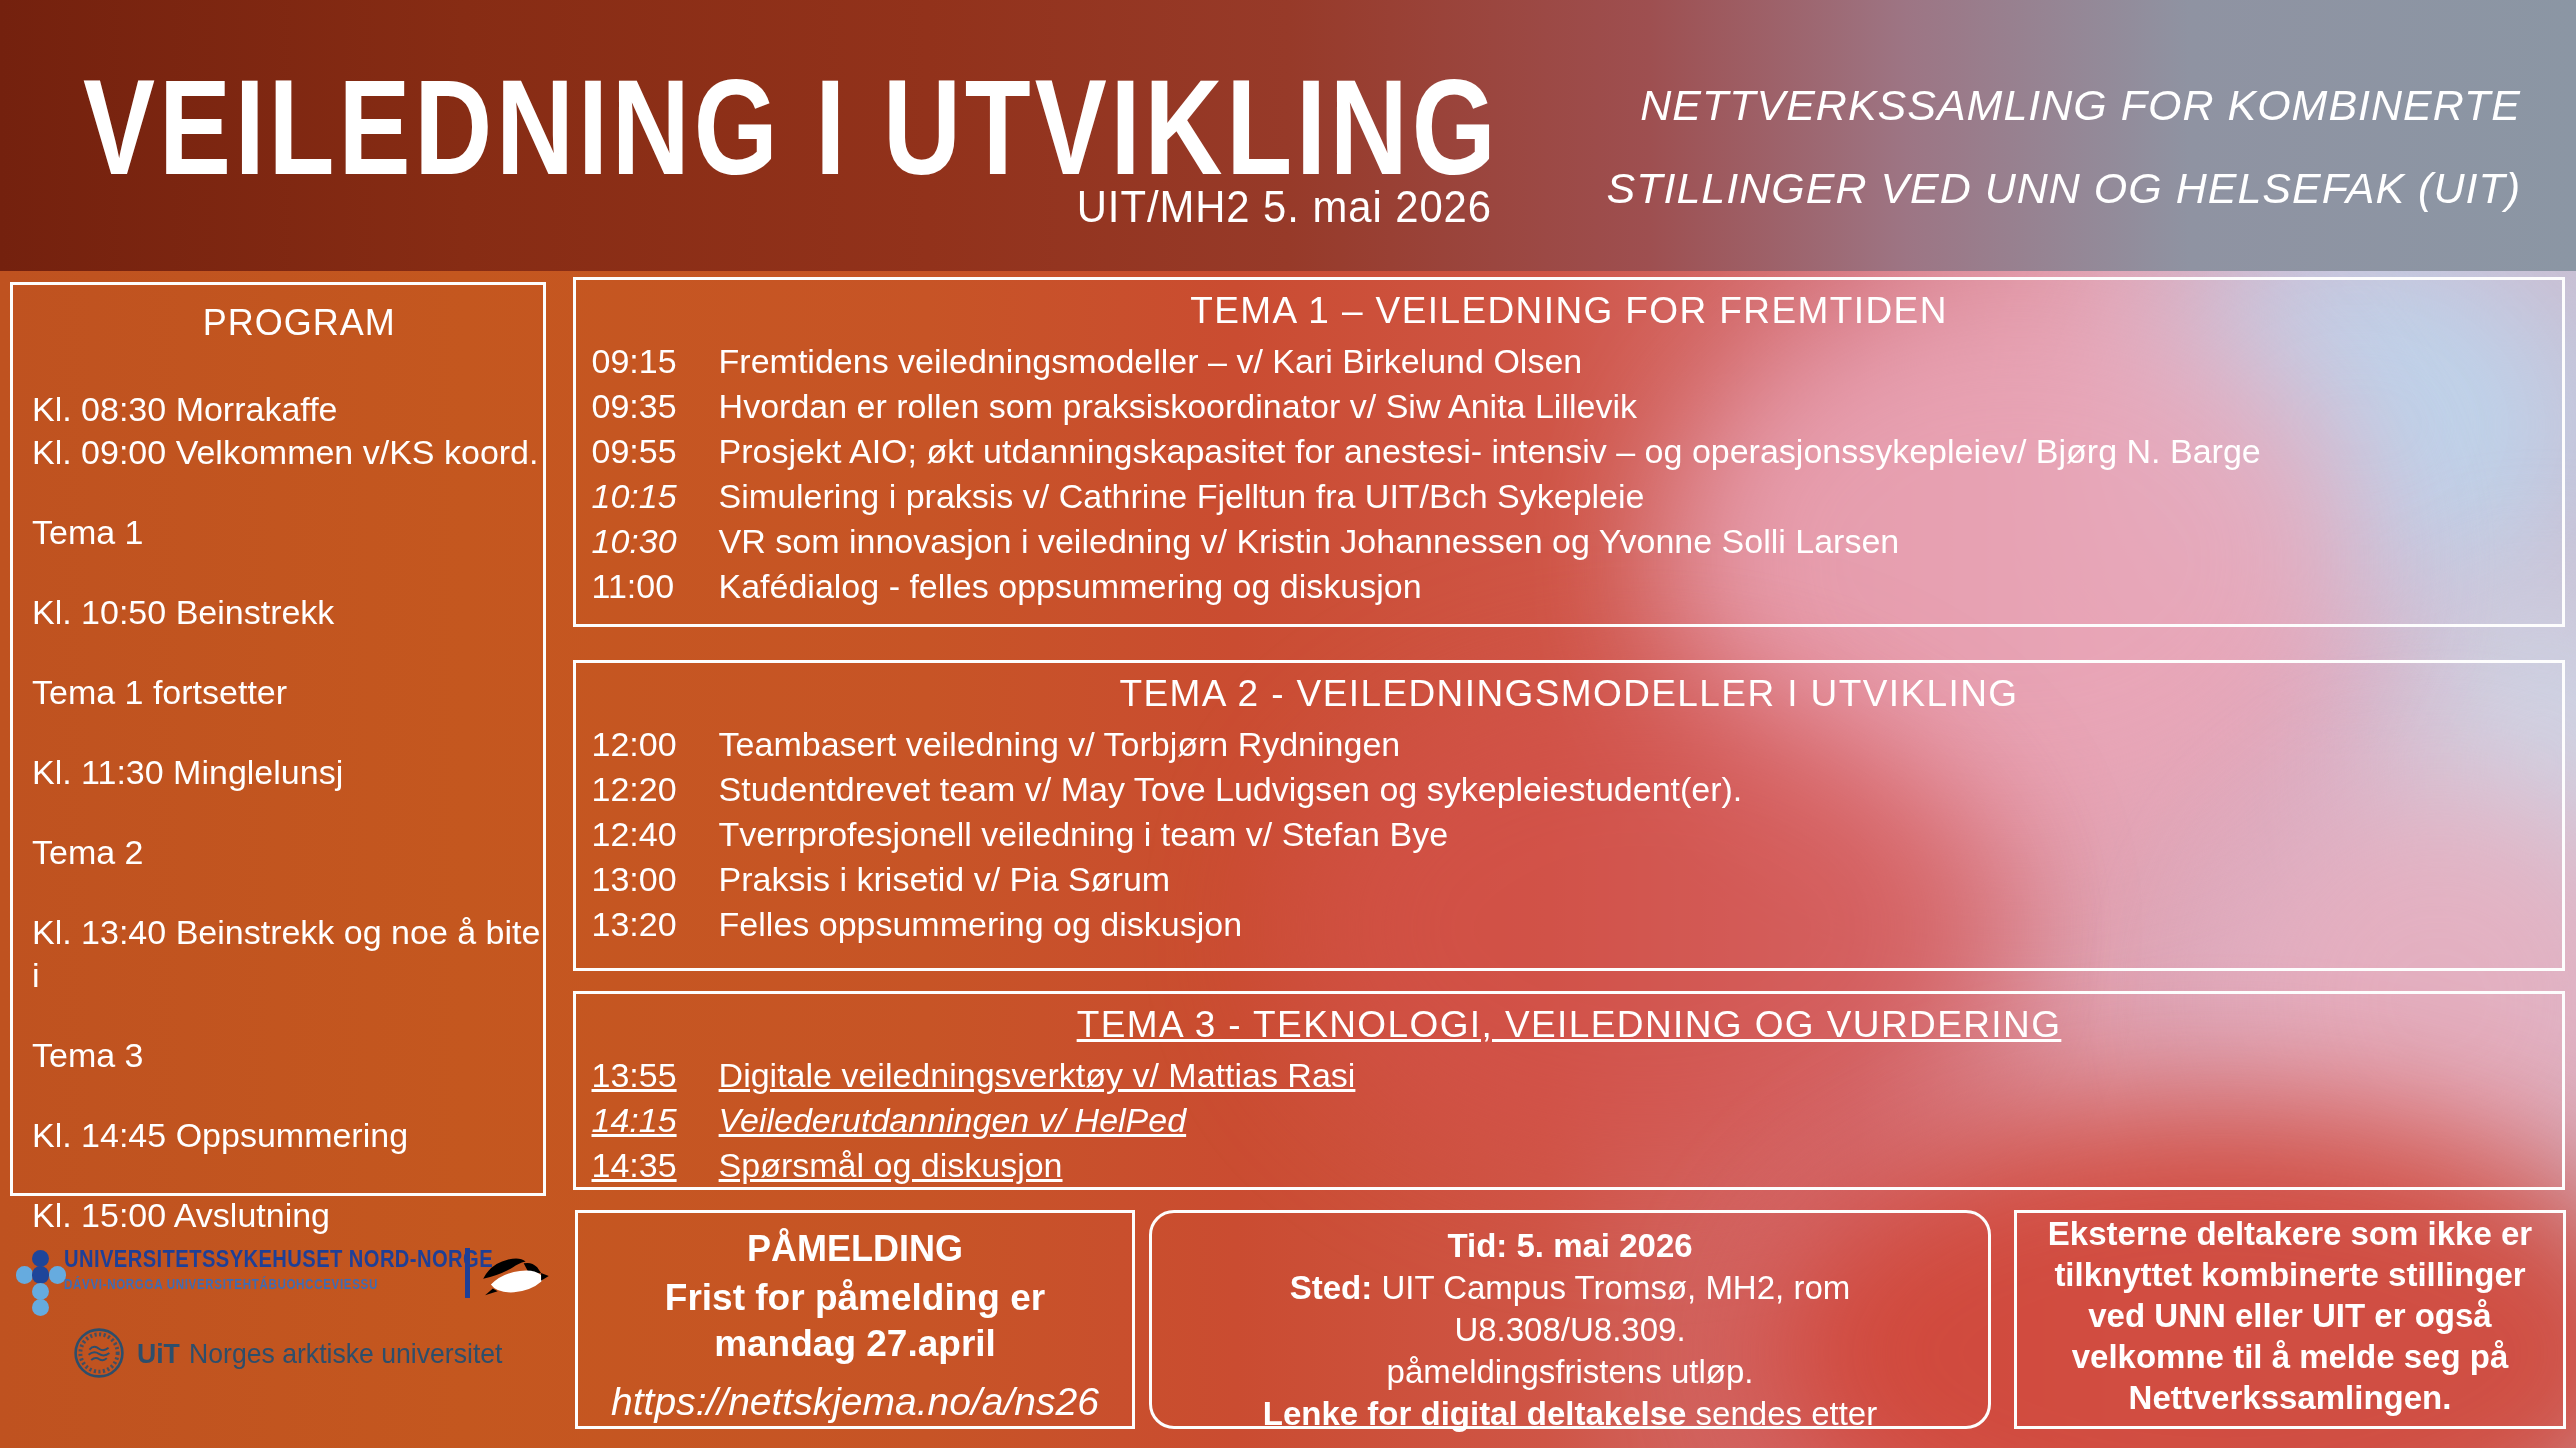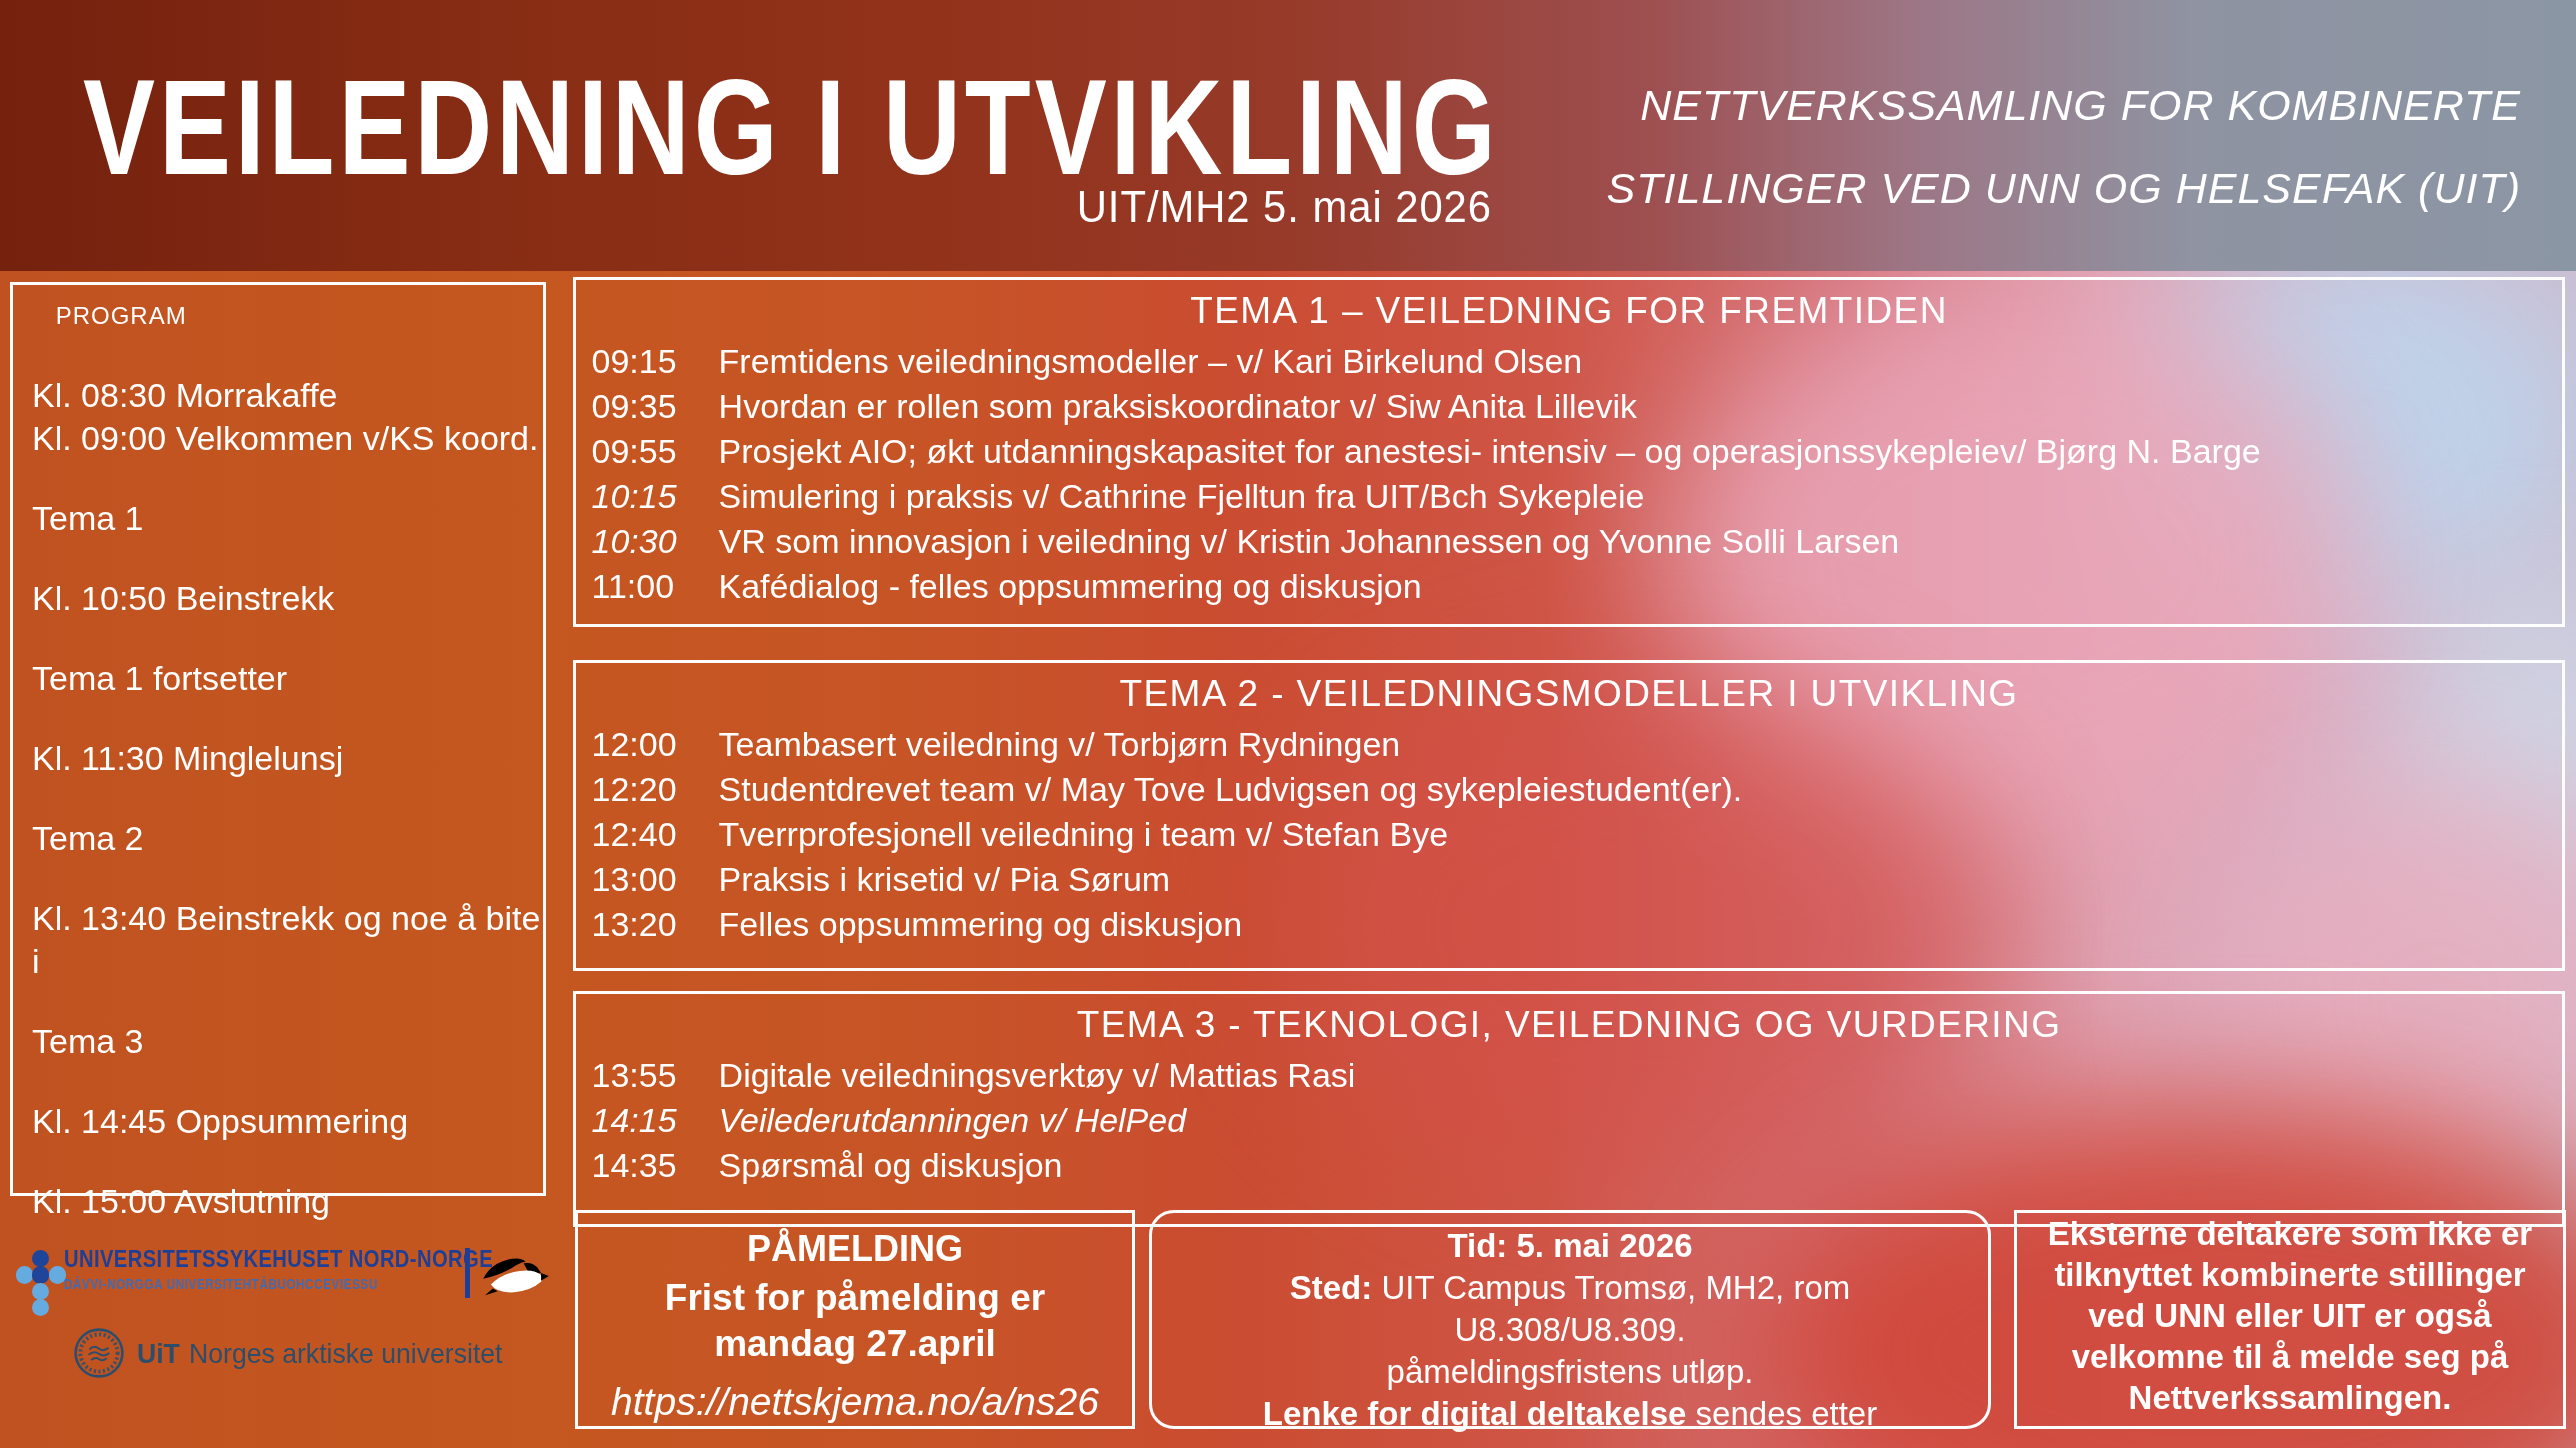--- a/index.html
+++ b/index.html
@@ -38,28 +38,28 @@
     font-size:44px; letter-spacing:1px; transform:scaleX(.95); transform-origin:100% 50%;
   }
   #tagline{
     position:absolute; right:55px; top:64px; text-align:right; font-style:italic;
     font-size:43px; line-height:83px; letter-spacing:1px; font-weight:400;
   }
   
   .panel{ position:absolute; border:3.9px solid #fdfdfd; background:transparent; }
   
   #program-box{ left:9.7px; top:282px; width:536px; height:914px; }
-  #program-heading{ margin-top:17.4px; margin-bottom:44px; font-size:24px; letter-spacing:1px;padding-left:43px; }
+  #program-heading{ margin-top:17.4px; margin-bottom:44px; text-align:center; font-size:36px; letter-spacing:1px;padding-left:43px; }
   .program-item{ padding-left:19.3px; font-size:34px; line-height:43px; }
   .program-item.gap{ margin-top:37px; }
   
   .tema-box{ left:573px; width:1992px; }
   #tema1{ top:277px;  height:350px; }
   #tema2{ top:660px;  height:311px; }
-  #tema3{ top:991px; height:236px; }
+  #tema3{ top:991px; height:199px;text-decoration:underline; }
   .tema-title{ margin-top:9.7px; text-align:center; font-size:37px; font-weight:400; letter-spacing:1.4px; }
   .tema-rows{ margin-top:7.7px; padding-left:15.5px; }
   .tema-row{ display:flex; font-size:34px; line-height:45px; }
   .tema-row .t{ flex:0 0 85px; }
   .tema-row .d{ margin-left:42px; }
   .italic{ font-style:italic; }
   
   #reg-box  { left:575px;  top:1210px; width:560px; height:219px; text-align:center; }
   #venue-box{ left:1149px; top:1210px; width:842px; height:219px; text-align:center;border-radius:25px; }
   #ext-box  { left:2014px; top:1210px; width:552px; height:219px; text-align:center; }

